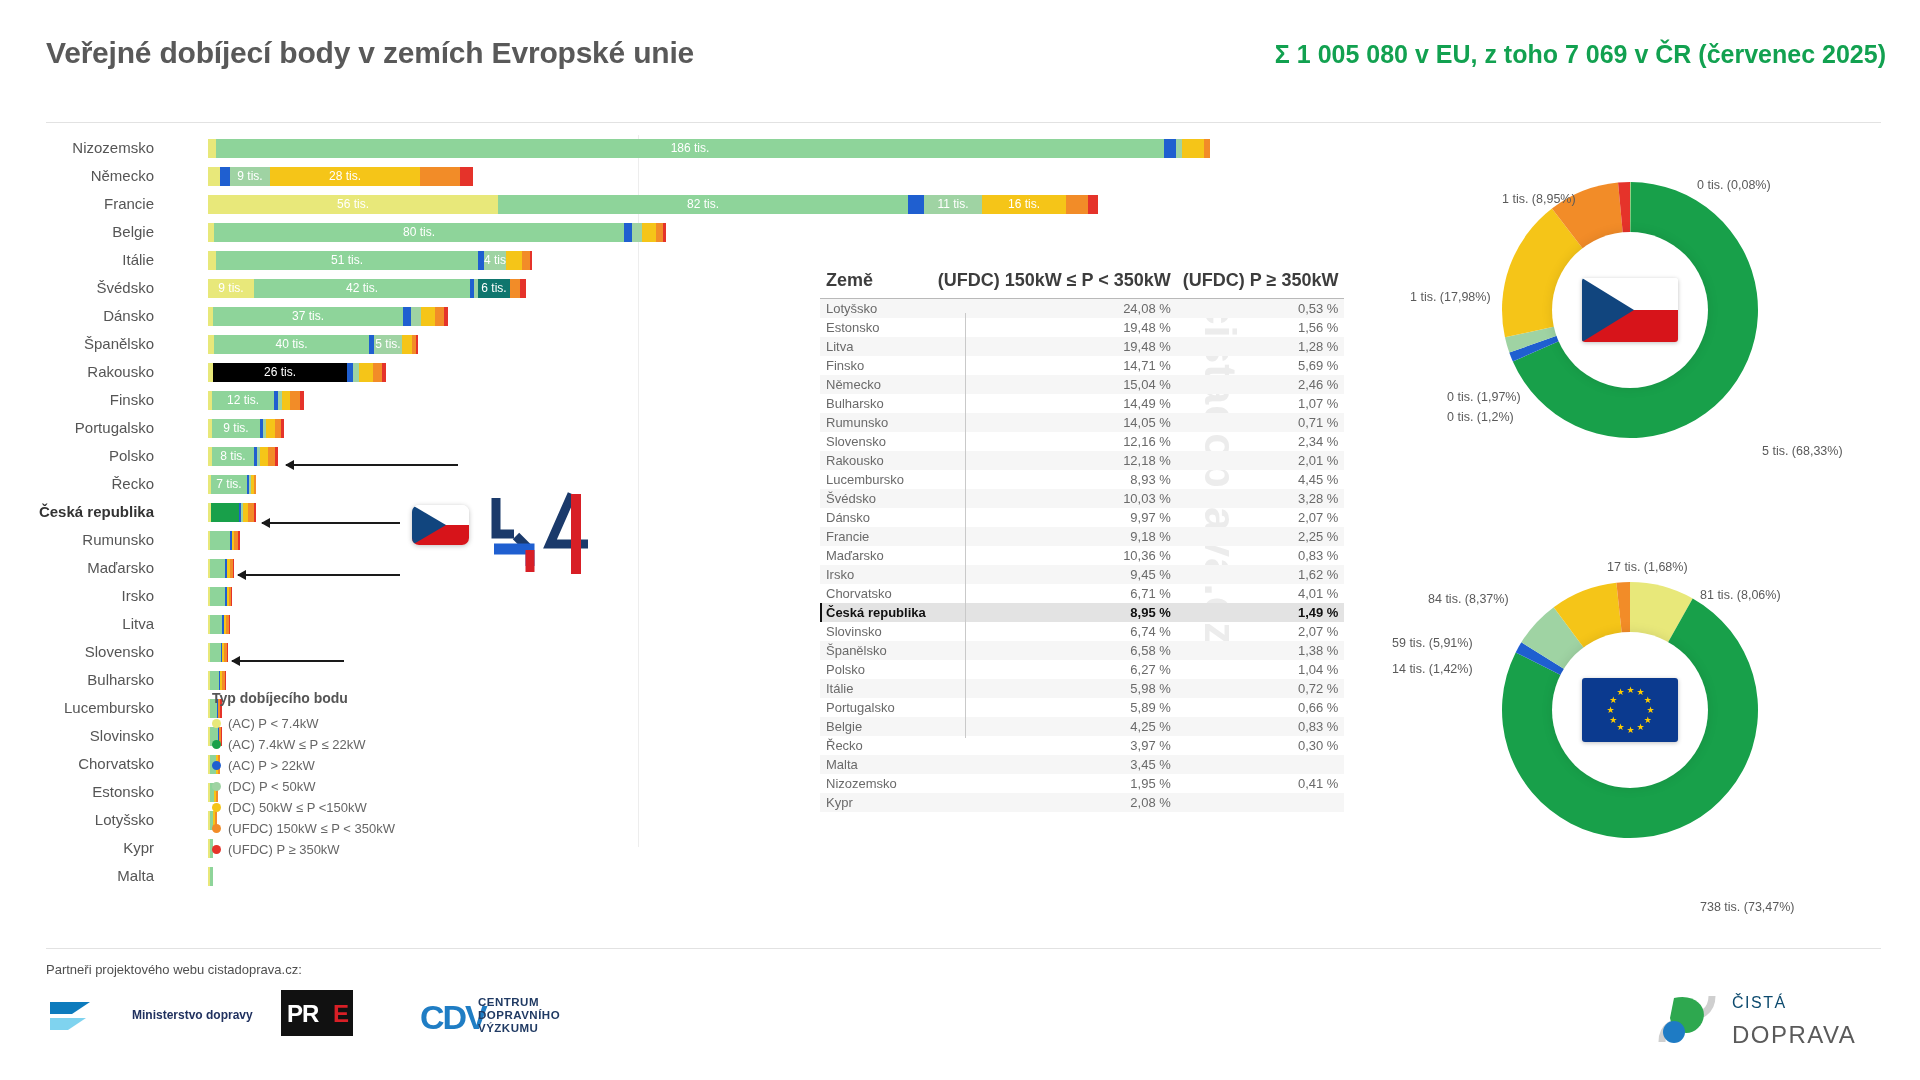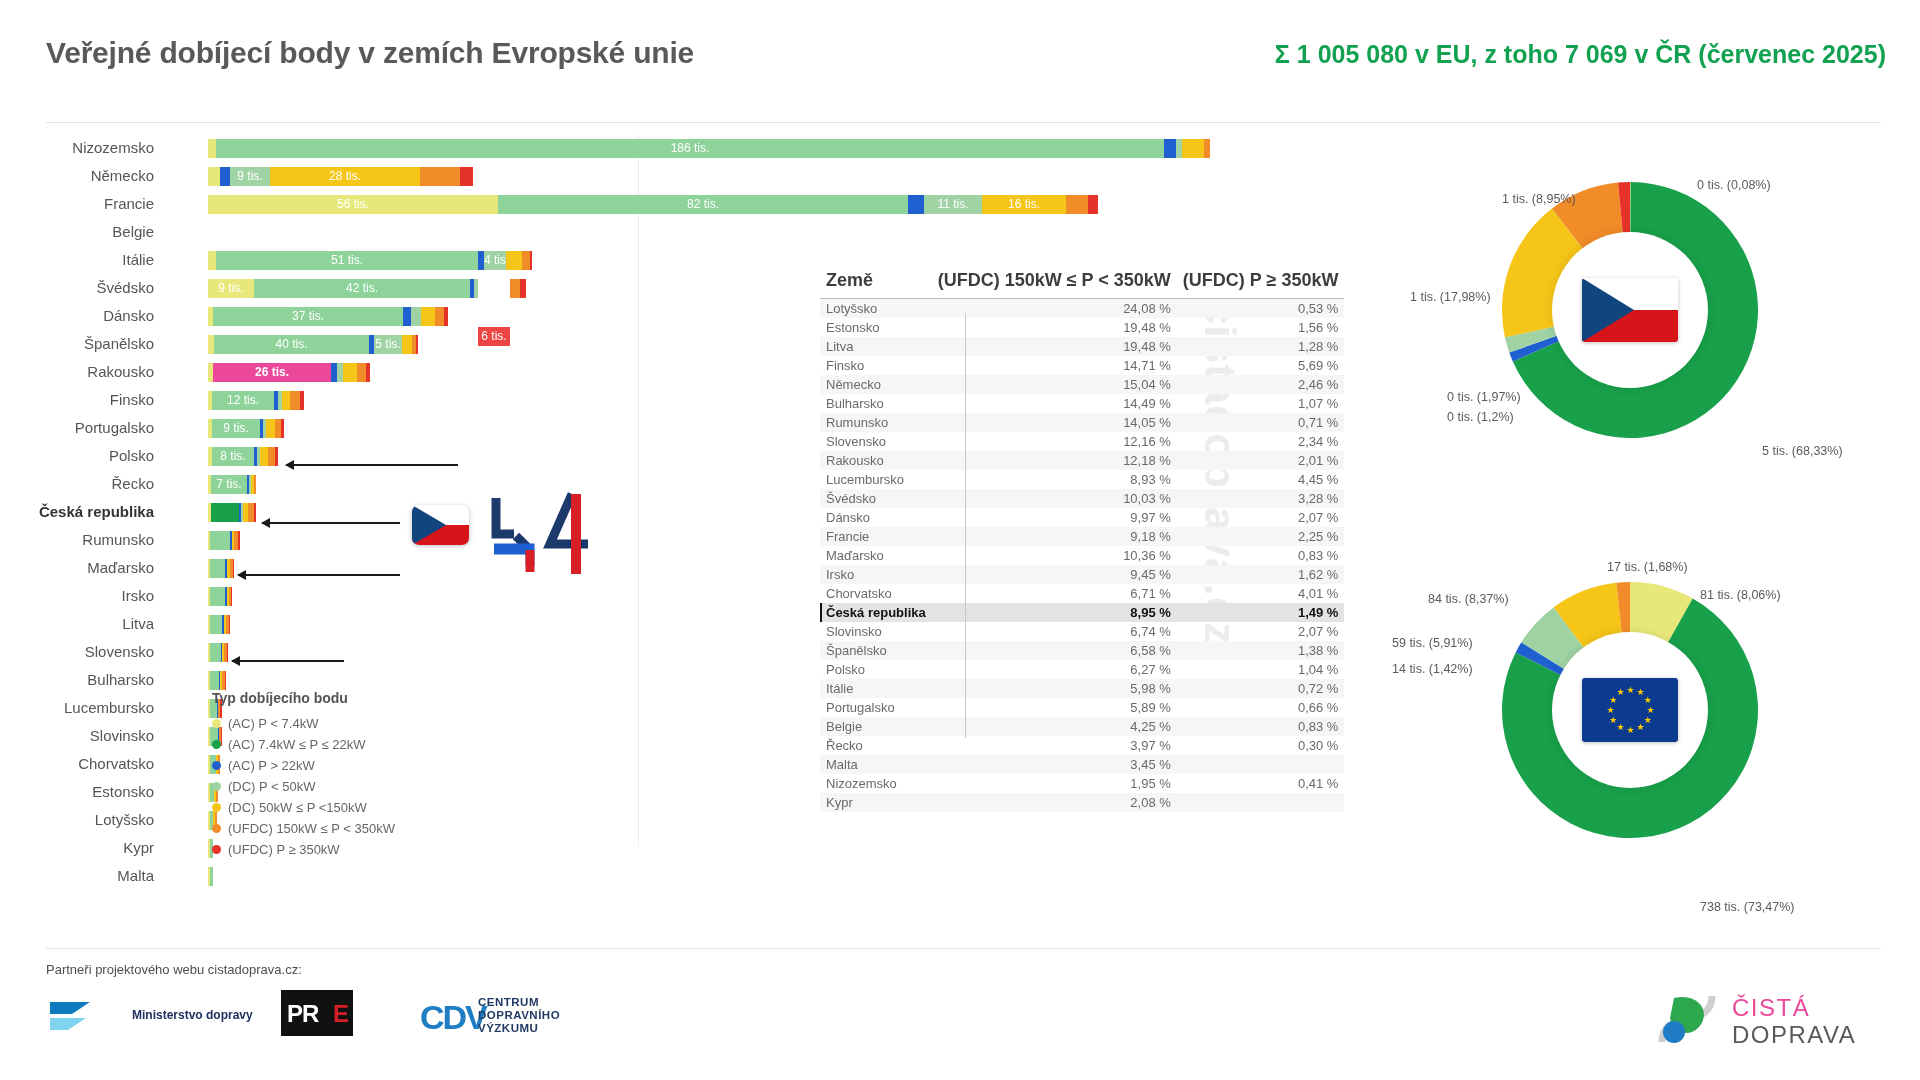--- a/index.html
+++ b/index.html
@@ -124,21 +124,21 @@
   .logo-md{position:absolute;left:0;top:6px;width:215px;height:50px;}
   .logo-md .txt{position:absolute;left:86px;top:14px;font-size:12px;color:#20315f;font-weight:bold;}
   .logo-pre{position:absolute;left:235px;top:2px;width:72px;height:46px;background:#111;color:#fff;}
   .logo-pre .p{position:absolute;left:6px;top:10px;font-size:24px;font-weight:bold;letter-spacing:-1px;}
   .logo-pre .e{position:absolute;right:4px;top:10px;font-size:24px;font-weight:bold;color:#d81f26;}
   .logo-cdv{position:absolute;left:350px;top:4px;width:230px;height:50px;}
   .logo-cdv .cd{position:absolute;left:0;top:6px;font-size:34px;color:#1f7dc4;font-weight:bold;letter-spacing:-2px;margin-left:24px;}
   .logo-cdv .lines{position:absolute;left:82px;top:4px;font-size:11.5px;font-weight:bold;color:#203a63;line-height:13px;letter-spacing:.5px;}
   .logo-cista{position:absolute;right:36px;top:984px;width:230px;height:72px;}
   .logo-cista .mark{position:absolute;left:0;top:4px;width:66px;height:62px;}
-  .logo-cista .t1{position:absolute;left:78px;top:10px;font-size:24px;color:#ec4899;letter-spacing:1.5px;}
+  .logo-cista .t1{position:absolute;left:78px;top:10px;font-size:16px;color:#0c4a6e;letter-spacing:1.5px;}
   .logo-cista .t2{position:absolute;left:78px;top:37px;font-size:24px;color:#5a5a5a;letter-spacing:1.5px;}
 </style>
 </head>
 <body>
 
 <div class="page">
 
   <div class="header">
     <div class="title">Veřejné dobíjecí body v zemích Evropské unie</div>
     <div class="subtitle">Σ 1 005 080 v EU, z toho 7 069 v ČR (červenec 2025)</div>
@@ -193,20 +193,31 @@
             </div>
             <div class="seg" style="width: 84px; background: rgb(245, 197, 24);">
               <div class="seglab">16 tis.</div>
             </div>
             <div class="seg" style="width: 22px; background: rgb(242, 140, 40);"></div>
             <div class="seg" style="width: 10px; background: rgb(229, 51, 42);"></div>
           </div>
         </div>
         <div class="brow">
           <div class="blabel">Belgie</div>
+          <div class="bbars">
+            <div class="seg" style="width: 6px; background: rgb(232, 232, 122);"></div>
+            <div class="seg" style="width: 410px; background: rgb(142, 212, 154);">
+              <div class="seglab">80 tis.</div>
+            </div>
+            <div class="seg" style="width: 8px; background: rgb(31, 95, 208);"></div>
+            <div class="seg" style="width: 10px; background: rgb(159, 211, 163);"></div>
+            <div class="seg" style="width: 14px; background: rgb(245, 197, 24);"></div>
+            <div class="seg" style="width: 7px; background: rgb(242, 140, 40);"></div>
+            <div class="seg" style="width: 3px; background: rgb(229, 51, 42);"></div>
+          </div>
         </div>
         <div class="brow">
           <div class="blabel">Itálie</div>
           <div class="bbars">
             <div class="seg" style="width: 8px; background: rgb(232, 232, 122);"></div>
             <div class="seg" style="width: 262px; background: rgb(142, 212, 154);">
               <div class="seglab">51 tis.</div>
             </div>
             <div class="seg" style="width: 6px; background: rgb(31, 95, 208);"></div>
             <div class="seg" style="width: 22px; background: rgb(159, 211, 163);">
@@ -221,21 +232,21 @@
           <div class="blabel">Švédsko</div>
           <div class="bbars">
             <div class="seg" style="width: 46px; background: rgb(232, 232, 122);">
               <div class="seglab">9 tis.</div>
             </div>
             <div class="seg" style="width: 216px; background: rgb(142, 212, 154);">
               <div class="seglab">42 tis.</div>
             </div>
             <div class="seg" style="width: 4px; background: rgb(31, 95, 208);"></div>
             <div class="seg" style="width: 4px; background: rgb(159, 211, 163);"></div>
-            <div class="seg" style="width: 32px; background: #ef4444; margin-top: 48px;">
+            <div class="seg" style="width: 32px; background: #0f766e;">
               <div class="seglab">6 tis.</div>
             </div>
             <div class="seg" style="width: 10px; background: rgb(242, 140, 40);"></div>
             <div class="seg" style="width: 6px; background: rgb(229, 51, 42);"></div>
           </div>
         </div>
         <div class="brow">
           <div class="blabel">Dánsko</div>
           <div class="bbars">
             <div class="seg" style="width: 5px; background: rgb(232, 232, 122);"></div>
@@ -262,21 +273,21 @@
             </div>
             <div class="seg" style="width: 10px; background: rgb(245, 197, 24);"></div>
             <div class="seg" style="width: 4px; background: rgb(242, 140, 40);"></div>
             <div class="seg" style="width: 2px; background: rgb(229, 51, 42);"></div>
           </div>
         </div>
         <div class="brow">
           <div class="blabel">Rakousko</div>
           <div class="bbars">
             <div class="seg" style="width: 5px; background: rgb(232, 232, 122);"></div>
-            <div class="seg" style="width: 118px; background: #ec4899; font-weight: bold;">
+            <div class="seg" style="width: 134px; background: #000000;">
               <div class="seglab">26 tis.</div>
             </div>
             <div class="seg" style="width: 6px; background: rgb(31, 95, 208);"></div>
             <div class="seg" style="width: 6px; background: rgb(159, 211, 163);"></div>
             <div class="seg" style="width: 14px; background: rgb(245, 197, 24);"></div>
             <div class="seg" style="width: 9px; background: rgb(242, 140, 40);"></div>
             <div class="seg" style="width: 4px; background: rgb(229, 51, 42);"></div>
           </div>
         </div>
         <div class="brow">

